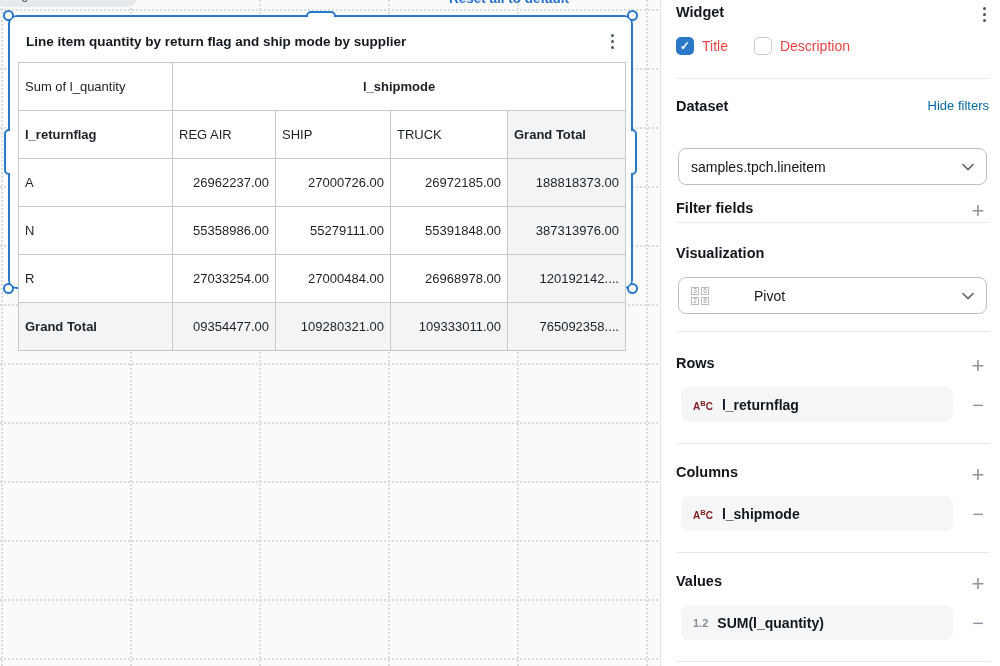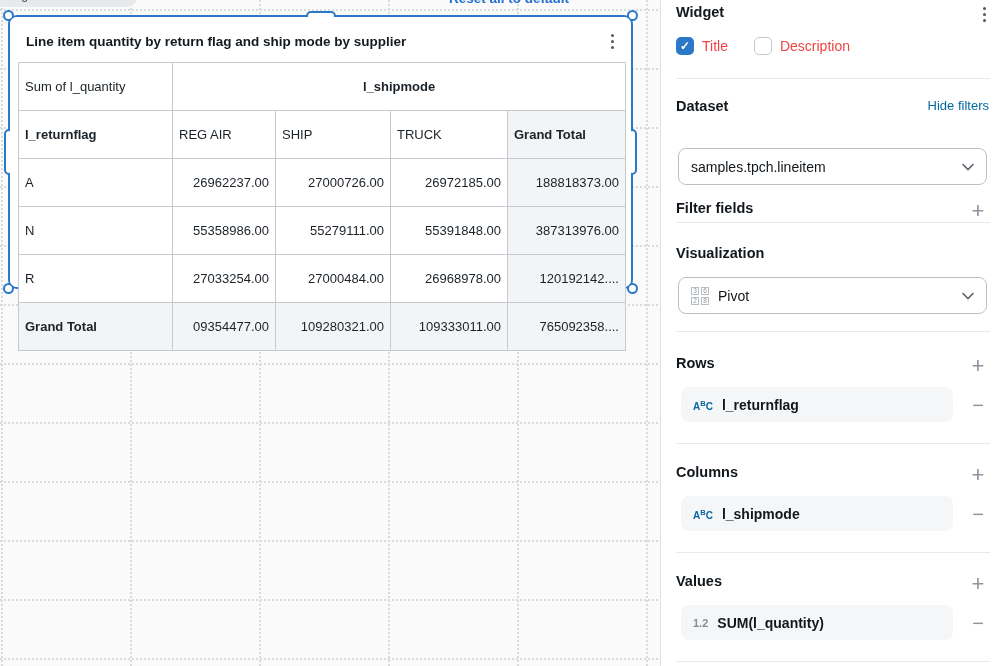--- a/index.html
+++ b/index.html
@@ -90,21 +90,21 @@
     gap:2px; margin-right:9px; }
   .pivot-icon b { border:1px solid #b9bec4; background:#fff; font-size:6.5px; font-weight:400;
     color:#8e959c; display:flex; align-items:center; justify-content:center; }
 
   .field-row { position:absolute; left:15px; right:11px; display:flex; align-items:center; }
   .chip { flex:1; height:35px; margin-left:5px; background:#f5f6f7; border-radius:8px;
     display:flex; align-items:center; padding:0 12px; cursor:pointer; }
   .chip-label { font-size:14px; font-weight:700; color:#11171c; margin-left:9px; }
   .chip-minus { margin-left:14px; }
 
-  .abc-icon { font-weight:700; color:#0369a1; letter-spacing:0; white-space:nowrap; }
+  .abc-icon { font-weight:700; color:#7f1d1d; letter-spacing:0; white-space:nowrap; }
   .abc-icon .a { font-size:10px; }
   .abc-icon .b { font-size:7.5px; vertical-align:4px; }
   .abc-icon .c { font-size:10px; }
   .num-icon { font-size:11px; font-weight:700; color:#868d95; }
 </style>
 </head>
 <body>
 
 <div class="canvas">
 
@@ -229,21 +229,21 @@
     <span class="sec-title">Filter fields</span>
     <span class="icon-btn plus-glyph">+</span>
   </div>
 
   <div class="divider" style="top:222px;"></div>
 
   <div class="p-abs sec-head" style="top:245px;">
     <span class="sec-title">Visualization</span>
   </div>
 
-  <div class="select" style="top:277px;">
+  <div class="select" style="top:277px;gap:36px;">
     <span class="pivot-icon">
       <b>3</b>
       <b>6</b>
       <b>2</b>
       <b>8</b>
     </span>
     <span class="select-text">Pivot</span>
     <span class="chev">
       <svg width="12" height="8" viewBox="0 0 12 8">
           <path d="M1 1.5 L6 6.5 L11 1.5" fill="none" stroke="#5b646d" stroke-width="1.6" stroke-linecap="round"></path>

